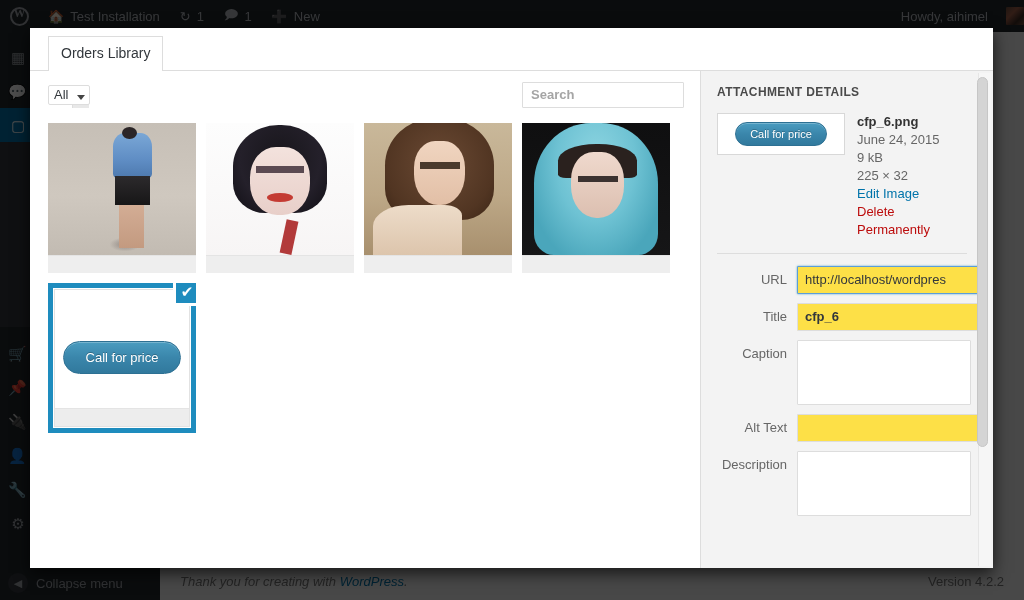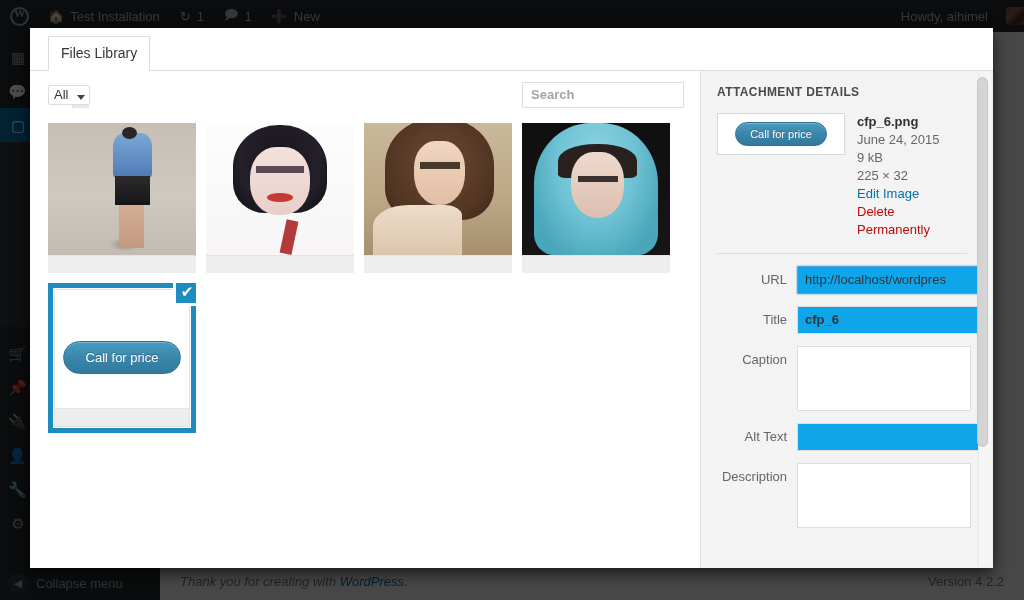--- a/index.html
+++ b/index.html
@@ -349,30 +349,29 @@
   .details-meta .fname { font-weight: bold; color: #333; }
   .details-meta a.edit { color: #0073aa; text-decoration: none; display: block; }
   .details-meta a.del { color: #bc0b0b; text-decoration: none; display: block; }
   .details-hr {
     border: none; border-top: 1px solid #ddd;
     margin: 14px 4px 12px 4px;
   }
   .field-row {
     display: flex; align-items: flex-start; gap: 10px;
     margin-bottom: 9px;
-    margin-top: 12px;
   }
   .field-label {
     width: 74px; flex: 0 0 74px; text-align: right;
     font-size: 13px; color: #666; padding-top: 6px; line-height: 1.3;
   }
   .field-input {
     flex: 1; height: 28px;
     border: 1px solid #ddd; border-radius: 1px;
-    padding: 0 7px; font-size: 13px; color: #32373c; background: #0ea5e9;
+    padding: 0 7px; font-size: 13px; color: #32373c; background: #fde047;
     font-family: "Liberation Sans", sans-serif;
   }
   .field-input.focused {
     border-color: #5b9dd9;
     box-shadow: 0 0 2px rgba(30,140,190,.8);
   }
   .field-input.bold { font-weight: bold; }
   .field-textarea {
     flex: 1; height: 65px;
     border: 1px solid #ddd; border-radius: 1px;
@@ -482,21 +481,21 @@
     <div class="ver">Version 4.2.2</div>
   </div>
 
   <div id="overlay">
     <div id="modal">
 
       <div id="modal-close">✖</div>
 
 
       <div class="tabs">
-        <div class="tab active">Files Library</div>
+        <div class="tab active">Orders Library</div>
       </div>
 
       <div class="modal-body">
 
         <div class="frame-content">
 
           <div class="toolbar">
             <span class="select-wrap">
               <select class="filter-select">
                 <option>All</option>

